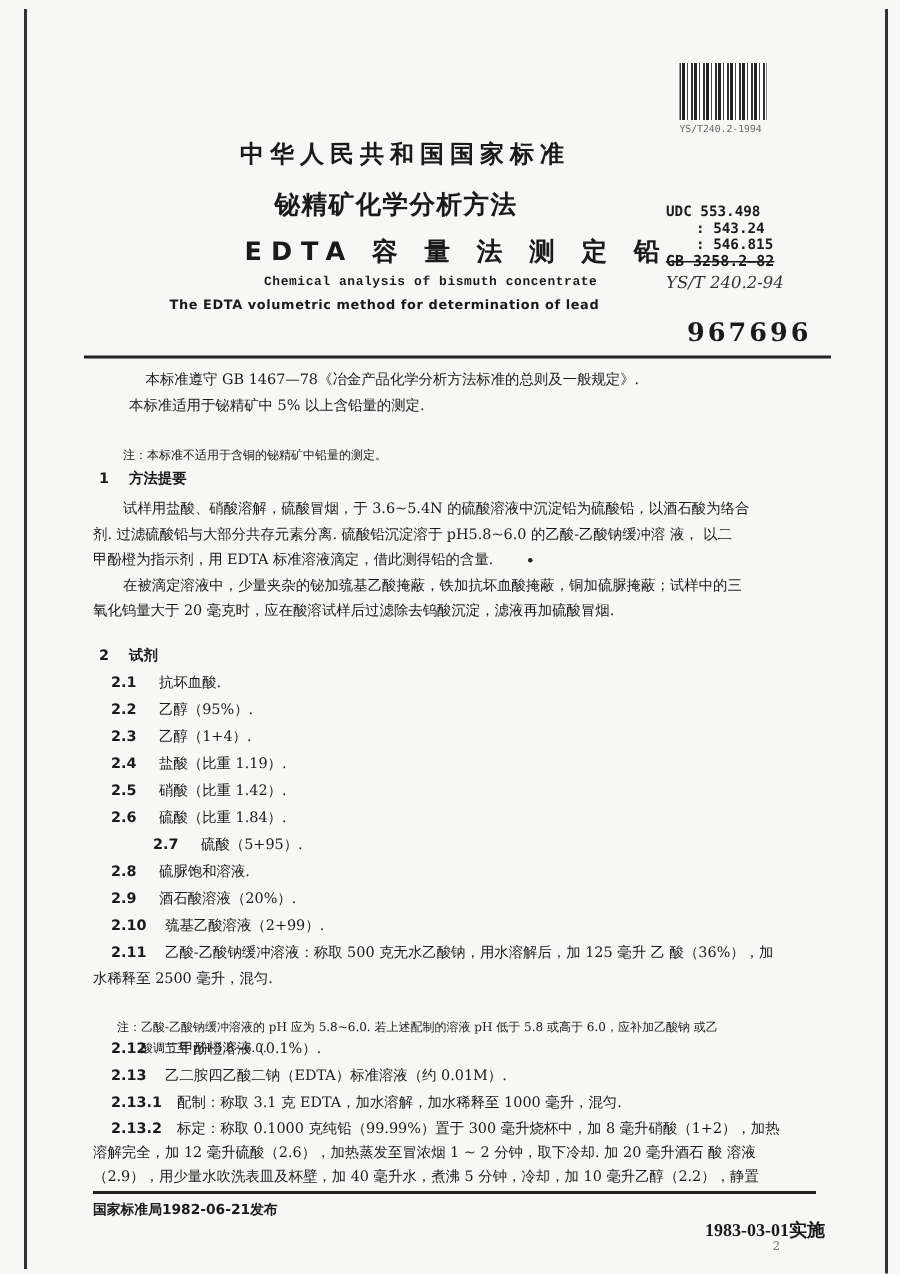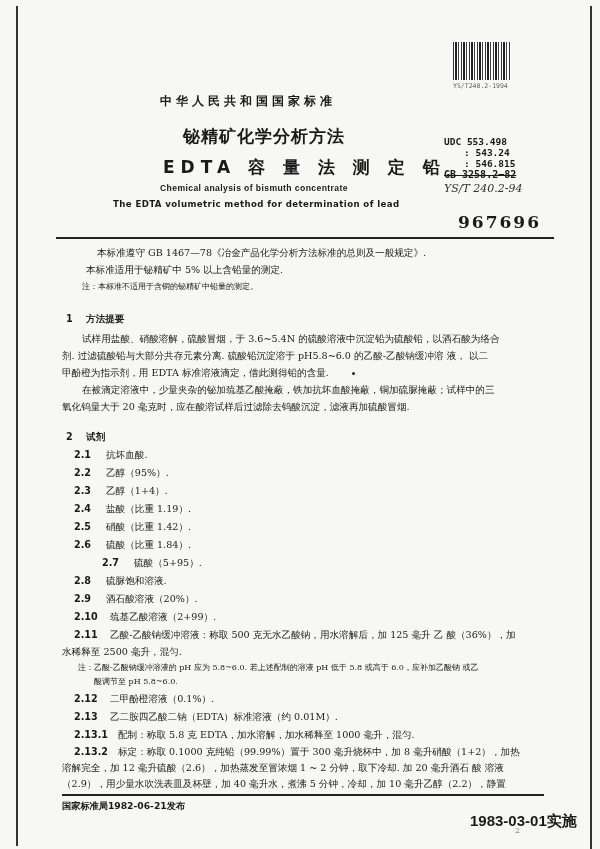--- a/index.html
+++ b/index.html
@@ -9,42 +9,42 @@
   }
   .page-border-left { position: absolute; left: 16px; top: 6px; width: 2px; height: 840px; background: #333; }
   .page-border-right { position: absolute; left: 590px; top: 6px; width: 2px; height: 843px; background: #333; }
 
   .barcode-box { position: absolute; left: 453px; top: 42px; width: 60px; height: 52px; }
   .barcode { width: 58px; height: 38px;
     background: repeating-linear-gradient(90deg, #333 0 1px, #fff 1px 2px, #222 2px 4px, #fff 4px 5px, #444 5px 6px, #fff 6px 8px);
   }
   .barcode-label { font-family: "DejaVu Sans Mono", monospace; font-size: 6.5px; color: #666; margin-top: 2px; white-space: nowrap; }
 
-  .nat-std { position: absolute; left: 160px; top: 93px; font-family: "DejaVu Sans", sans-serif; font-weight: bold; font-size: 12px; letter-spacing: 4px; text-align: center; }
+  .nat-std { position: absolute; left: 160px; top: 93px; font-family: "DejaVu Sans", sans-serif; font-weight: bold; font-size: 16px; letter-spacing: 4px; text-align: center; }
   .title-cn { position: absolute; left: 183px; top: 125px; font-family: "DejaVu Sans", sans-serif; font-weight: bold; font-size: 17px; letter-spacing: 1px; }
   .title-edta { position: absolute; left: 163px; top: 156px; font-family: "DejaVu Sans", sans-serif; font-weight: bold; font-size: 17px; letter-spacing: 6px; }
-  .title-en1 { position: absolute; left: 148px; top: 183px; font-family: Liberation Sans, sans-serif; font-weight: bold; font-size: 8.6px; letter-spacing: 0.4px; padding-left: 12px; }
+  .title-en1 { position: absolute; left: 164px; top: 183px; font-family: Liberation Mono, monospace; font-weight: bold; font-size: 8.6px; letter-spacing: 0.4px; padding-left: 12px; }
   .title-en2 { position: absolute; left: 113px; top: 199px; font-family: "DejaVu Sans", sans-serif; font-weight: bold; font-size: 8.6px; letter-spacing: 0.4px; }
 
   .udc { position: absolute; left: 444px; top: 136px; font-family: "DejaVu Sans Mono", monospace; font-weight: bold; font-size: 9.5px; line-height: 11px; }
   .udc .indent { padding-left: 20px; }
   .gb-old { position: absolute; left: 444px; top: 169px; font-family: "DejaVu Sans Mono", monospace; font-weight: bold; font-size: 10px; text-decoration: line-through; }
   .ys-hand { position: absolute; left: 444px; top: 182px; font-family: "DejaVu Serif", serif; font-style: italic; font-size: 11px; color: #333; }
   .docnum { position: absolute; left: 458px; top: 212px; font-family: "DejaVu Serif", serif; font-weight: bold; font-size: 17px; letter-spacing: 2px; }
 
   .top-rule { position: absolute; left: 56px; top: 237px; width: 498px; height: 2px; background: #222; }
   .bottom-rule { position: absolute; left: 62px; top: 779px; width: 482px; height: 2px; background: #222; }
 
   .line { position: absolute; font-size: 9.6px; white-space: nowrap; }
-  .small { font-size: 8px; }
+  .small { font-size: 8px; margin-top: 17px; }
   .heading { position: absolute; font-family: "DejaVu Sans", sans-serif; font-weight: bold; font-size: 9.6px; }
   .num { font-family: "DejaVu Sans", sans-serif; font-weight: bold; display: inline-block; }
 
   .footer-left { position: absolute; left: 62px; top: 786px; font-family: "DejaVu Sans", sans-serif; font-weight: bold; font-size: 9.2px; }
-  .footer-right { position: absolute; left: 470px; top: 796px; font-family: Liberation Sans, sans-serif; font-weight: bold; font-size: 15px; }
+  .footer-right { position: absolute; left: 470px; top: 796px; font-family: Liberation Serif, serif; font-weight: bold; font-size: 12px; }
   .page-mark { position: absolute; left: 515px; top: 812px; font-size: 8px; color: #777; }
   .dot { position: absolute; left: 352px; top: 372px; width: 3px; height: 3px; border-radius: 50%; background: #222; }
 </style>
 </head>
 <body>
 
 <div class="page-border-left"></div>
 <div class="page-border-right"></div>
 
 <div class="barcode-box">
@@ -100,21 +100,21 @@
 <div class="line" style="left:74px;top:593px;"><span class="num" style="width:32px">2.9</span><span>酒石酸溶液（20%）.</span></div>
 <div class="line" style="left:74px;top:611px;"><span class="num" style="width:36px">2.10</span><span>巯基乙酸溶液（2+99）.</span></div>
 
 <div class="line" style="left:74px;top:629px;"><span class="num" style="width:36px">2.11</span><span>乙酸-乙酸钠缓冲溶液：称取 500 克无水乙酸钠，用水溶解后，加 125 毫升 乙 酸（36%），加</span></div>
 <div class="line" style="left:62px;top:646px;">水稀释至 2500 毫升，混匀.</div>
 <div class="line small" style="left:78px;top:662px;">注：乙酸-乙酸钠缓冲溶液的 pH 应为 5.8~6.0. 若上述配制的溶液 pH 低于 5.8 或高于 6.0，应补加乙酸钠 或乙</div>
 <div class="line small" style="left:94px;top:676px;">酸调节至 pH 5.8~6.0.</div>
 
 <div class="line" style="left:74px;top:693px;"><span class="num" style="width:36px">2.12</span><span>二甲酚橙溶液（0.1%）.</span></div>
 <div class="line" style="left:74px;top:711px;"><span class="num" style="width:36px">2.13</span><span>乙二胺四乙酸二钠（EDTA）标准溶液（约 0.01M）.</span></div>
-<div class="line" style="left:74px;top:729px;"><span class="num" style="width:44px">2.13.1</span><span>配制：称取 5.8 克 EDTA，加水溶解，加水稀释至 1000 毫升，混匀.</span></div>
+<div class="line" style="left:74px;top:729px;"><span class="num" style="width:44px">2.13.1</span><span>配制：称取 3.1 克 EDTA，加水溶解，加水稀释至 1000 毫升，混匀.</span></div>
 <div class="line" style="left:74px;top:746px;"><span class="num" style="width:44px">2.13.2</span><span>标定：称取 0.1000 克纯铅（99.99%）置于 300 毫升烧杯中，加 8 毫升硝酸（1+2），加热</span></div>
 <div class="line" style="left:62px;top:762px;">溶解完全，加 12 毫升硫酸（2.6），加热蒸发至冒浓烟 1 ~ 2 分钟，取下冷却. 加 20 毫升酒石 酸 溶液</div>
 
 <div class="bottom-rule" style="top:794px;"></div>
 <div class="line" style="left:62px;top:778px;">（2.9），用少量水吹洗表皿及杯壁，加 40 毫升水，煮沸 5 分钟，冷却，加 10 毫升乙醇（2.2），静置</div>
 
 <div class="footer-left" style="top:800px;">国家标准局1982-06-21发布</div>
 <div class="footer-right" style="top:812px;">1983-03-01实施</div>
 <div class="page-mark" style="top:826px;">2</div>
 

